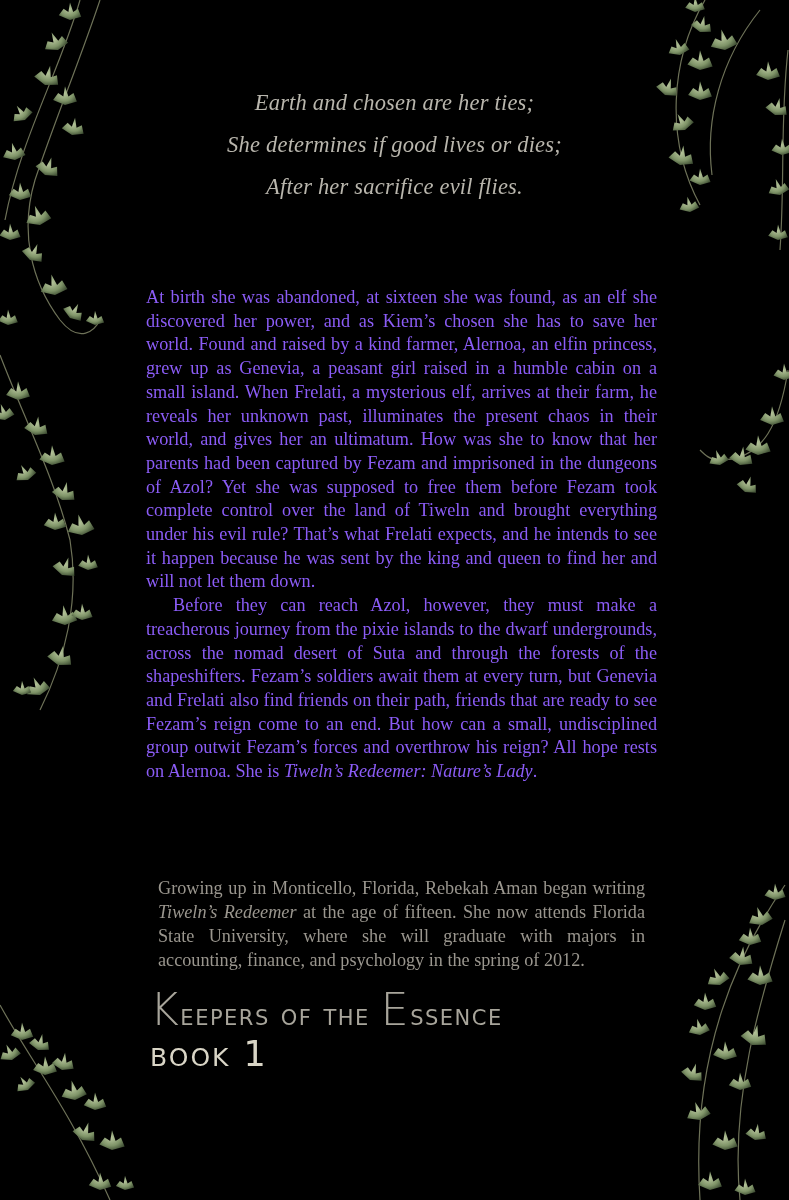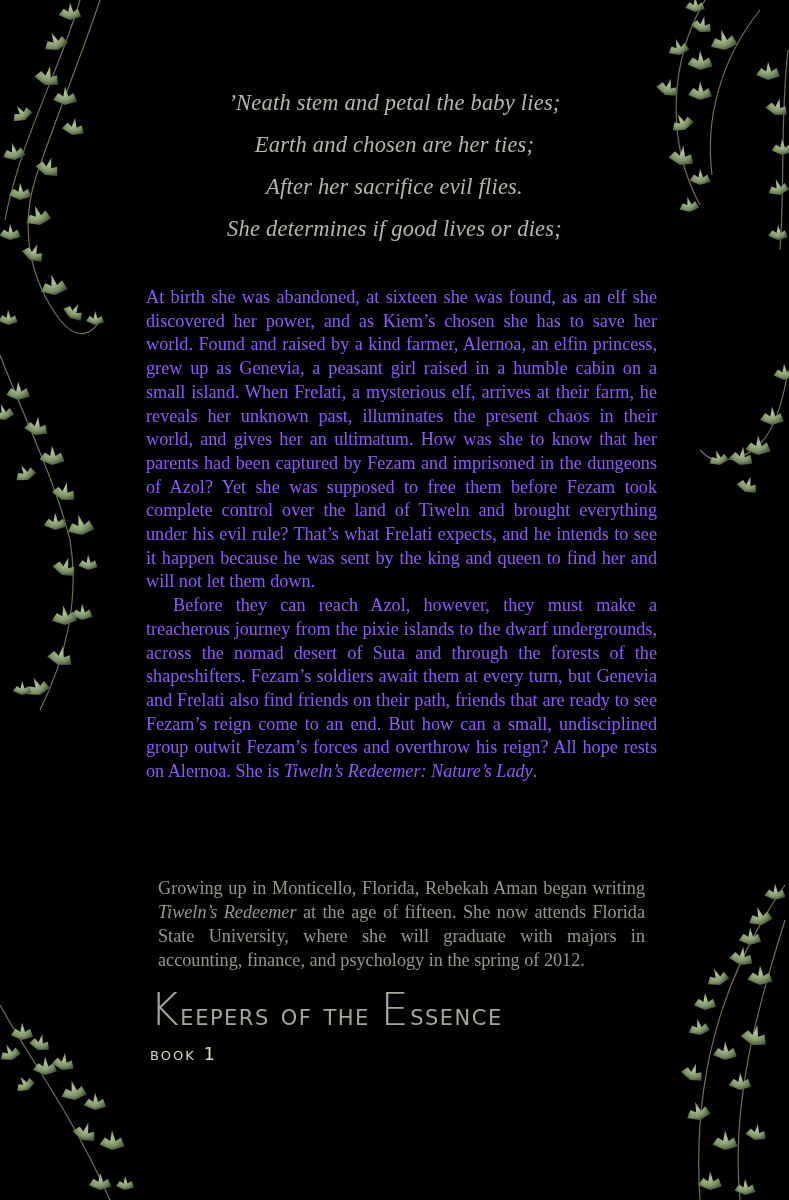--- a/index.html
+++ b/index.html
@@ -15,21 +15,21 @@
   .blurb p.indent { text-indent: 27px; }
   .bio { position: absolute; left: 146px; width: 511px; top: 864px;
          color: #9a968e; font-size: 18.2px; line-height: 24px; text-align: justify; }
   .bio p { margin: 12px; }
   em { font-style: italic; }
   .series { position: absolute; left: 150px; width: 525px; top: 990px; text-align: left;
             font-family: "DejaVu Sans", sans-serif; }
   .series-title { color: #a8a59b; font-size: 30px; letter-spacing: 1.5px;
                   font-variant: small-caps; font-weight: normal; line-height: 40px; }
   .series-title .cap { font-size: 44px; font-weight: 200; }
-  .series-book { color: #d9d5c6; font-size: 18px; letter-spacing: 2px; line-height: 34px;
+  .series-book { color: #d9d5c6; font-size: 35px; letter-spacing: 2px; line-height: 34px;
                  font-variant: small-caps; margin-top: 2px; }
 </style>
 </head>
 <body>
 
 <svg class="vines" width="789" height="1200" viewBox="0 0 789 1200">
   <defs>
     <radialGradient id="lf" cx="45%" cy="40%" r="65%">
       <stop offset="0%" stop-color="#b7c59c"></stop>
       <stop offset="60%" stop-color="#7f9468"></stop>
@@ -151,24 +151,23 @@
     <use href="#leaf" transform="translate(740,1090) scale(1.6)"></use>
     <use href="#leaf" transform="translate(700,1120) scale(1.7) rotate(-15)"></use>
     <use href="#leaf" transform="translate(725,1150) scale(1.8)"></use>
     <use href="#leaf" transform="translate(755,1140) scale(1.5) rotate(10)"></use>
     <use href="#leaf" transform="translate(710,1190) scale(1.7)"></use>
     <use href="#leaf" transform="translate(745,1195) scale(1.5)"></use>
   </g>
 </svg>
 
 <div class="poem">
-  <div>’Neath stem and petal the baby lies;</div>
   <div>Earth and chosen are her ties;</div>
+  <div>She determines if good lives or dies;</div>
   <div>After her sacrifice evil flies.</div>
-  <div>She determines if good lives or dies;</div>
 </div>
 
 <div class="blurb">
   <p>At birth she was abandoned, at sixteen she was found, as an elf she discovered her power, and as Kiem’s chosen she has to save her world. Found and raised by a kind farmer, Alernoa, an elfin princess, grew up as Genevia, a peasant girl raised in a humble cabin on a small island. When Frelati, a mysterious elf, arrives at their farm, he reveals her unknown past, illuminates the present chaos in their world, and gives her an ultimatum. How was she to know that her parents had been captured by Fezam and imprisoned in the dungeons of Azol? Yet she was supposed to free them before Fezam took complete control over the land of Tiweln and brought everything under his evil rule? That’s what Frelati expects, and he intends to see it happen because he was sent by the king and queen to find her and will not let them down.</p>
   <p class="indent"><span>Before they can reach Azol, however, they must make a treacherous journey from the pixie islands to the dwarf undergrounds, across the nomad desert of Suta and through the forests of the shapeshifters. Fezam’s soldiers await them at every turn, but Genevia and Frelati also find friends on their path, friends that are ready to see Fezam’s reign come to an end. But how can a small, undisciplined group outwit Fezam’s forces and overthrow his reign? All hope rests on Alernoa. She is </span><em>Tiweln’s Redeemer: Nature’s Lady</em><span>.</span></p>
 </div>
 
 <div class="bio">
   <p><span>Growing up in Monticello, Florida, Rebekah Aman began writing </span><em>Tiweln’s Redeemer</em><span> at the age of fifteen. She now attends Florida State University, where she will graduate with majors in accounting, finance, and psychology in the spring of 2012.</span></p>
 </div>

